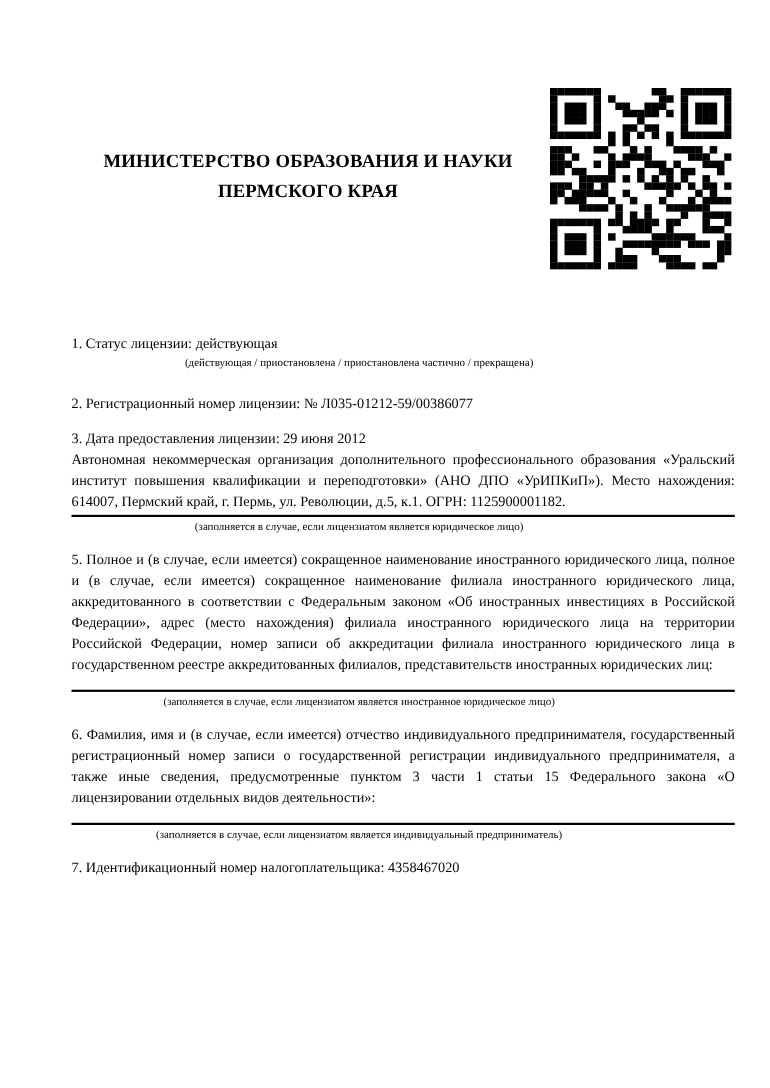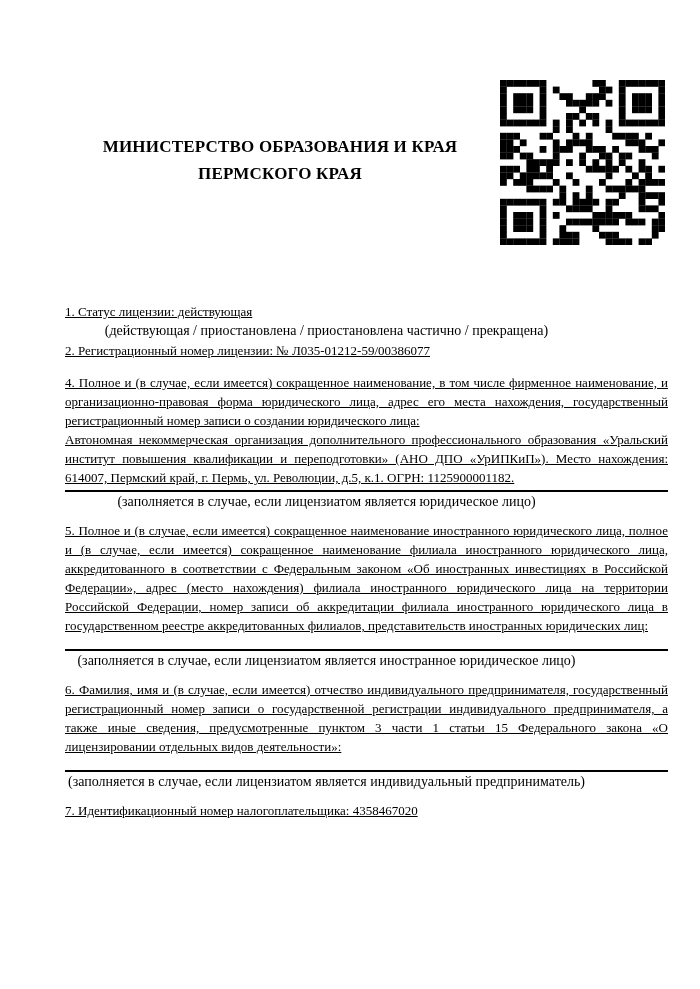--- a/index.html
+++ b/index.html
@@ -45,46 +45,46 @@
     text-align: center;
     font-size: 13.5px;
     line-height: 18px;
     margin: 57px 32px 0 65px;
   }
   .content {
     margin: 30px 32px 0 65px;
     font-size: 13px;
     line-height: 19px;
   }
-  .item { text-align: left; text-decoration: underline; }
+  .item { text-align: left; }
   .just { text-align: justify; }
   .note {
     text-align: center;
-    font-size: 14px;
+    font-size: 10px;
     line-height: 13px;
     margin-top: 3px;
     padding-right: 80px;
   }
-  .gap-lg { margin-top: 4px; }
+  .gap-lg { margin-top: 20px; }
   .gap-md { margin-top: 13px; }
   .rule {
     border-top: 2px solid #000000;
     margin-top: 3px;
     width: 100%;
   }
   .blank-answer { height: 11px; }
 </style>
 </head>
 <body>
 
 <div class="page">
 
   <div class="header-row">
     <div class="ministry-block">
-      <div class="ministry-name">МИНИСТЕРСТВО ОБРАЗОВАНИЯ И КРАЯ</div>
+      <div class="ministry-name">МИНИСТЕРСТВО ОБРАЗОВАНИЯ И НАУКИ</div>
       <div class="ministry-name">ПЕРМСКОГО КРАЯ</div>
     </div>
     <div class="qr">
       <svg id="qr-svg" width="165" height="165" viewBox="0 0 165 165" aria-hidden="true">
           <g fill="#000">
             <rect x="0" y="0" width="6.8" height="6.8"></rect>
             <rect x="6.6" y="0" width="6.8" height="6.8"></rect>
             <rect x="13.2" y="0" width="6.8" height="6.8"></rect>
             <rect x="19.799999999999997" y="0" width="6.8" height="6.8"></rect>
             <rect x="26.4" y="0" width="6.8" height="6.8"></rect>
@@ -397,22 +397,22 @@
   <div class="doc-title">
   </div>
 
   <div class="content">
 
     <p class="item">1. Статус лицензии: действующая</p>
     <p class="note">(действующая / приостановлена / приостановлена частично / прекращена)</p>
 
     <p class="item gap-lg">2. Регистрационный номер лицензии: № Л035-01212-59/00386077</p>
 
-
-    <p class="item just gap-md">4. Полное и (в случае, если имеется) сокращенное наименование, в том числе фирменное наименование, и организационно-правовая форма юридического лица, адрес его места нахождения, государственный регистрационный номер записи о создании юридического лица:</p>
+    <p class="item gap-md">3. Дата предоставления лицензии: 29 июня 2012</p>
+
     <p class="item just">Автономная некоммерческая организация дополнительного профессионального образования «Уральский институт повышения квалификации и переподготовки» (АНО ДПО «УрИПКиП»). Место нахождения: 614007, Пермский край, г. Пермь, ул. Революции, д.5, к.1. ОГРН: 1125900001182.</p>
     <div class="rule"></div>
     <p class="note">(заполняется в случае, если лицензиатом является юридическое лицо)</p>
 
     <p class="item just gap-md">5. Полное и (в случае, если имеется) сокращенное наименование иностранного юридического лица, полное и (в случае, если имеется) сокращенное наименование филиала иностранного юридического лица, аккредитованного в соответствии с Федеральным законом «Об иностранных инвестициях в Российской Федерации», адрес (место нахождения) филиала иностранного юридического лица на территории Российской Федерации, номер записи об аккредитации филиала иностранного юридического лица в государственном реестре аккредитованных филиалов, представительств иностранных юридических лиц:</p>
     <div class="blank-answer"></div>
     <div class="rule"></div>
     <p class="note">(заполняется в случае, если лицензиатом является иностранное юридическое лицо)</p>
 
     <p class="item just gap-md">6. Фамилия, имя и (в случае, если имеется) отчество индивидуального предпринимателя, государственный регистрационный номер записи о государственной регистрации индивидуального предпринимателя, а также иные сведения, предусмотренные пунктом 3 части 1 статьи 15 Федерального закона «О лицензировании отдельных видов деятельности»:</p>

